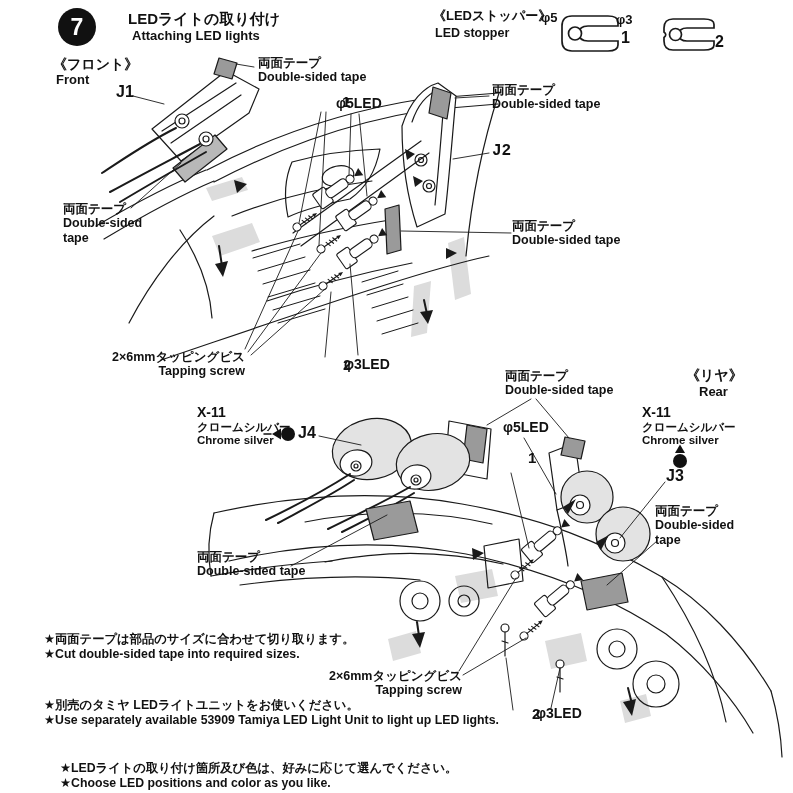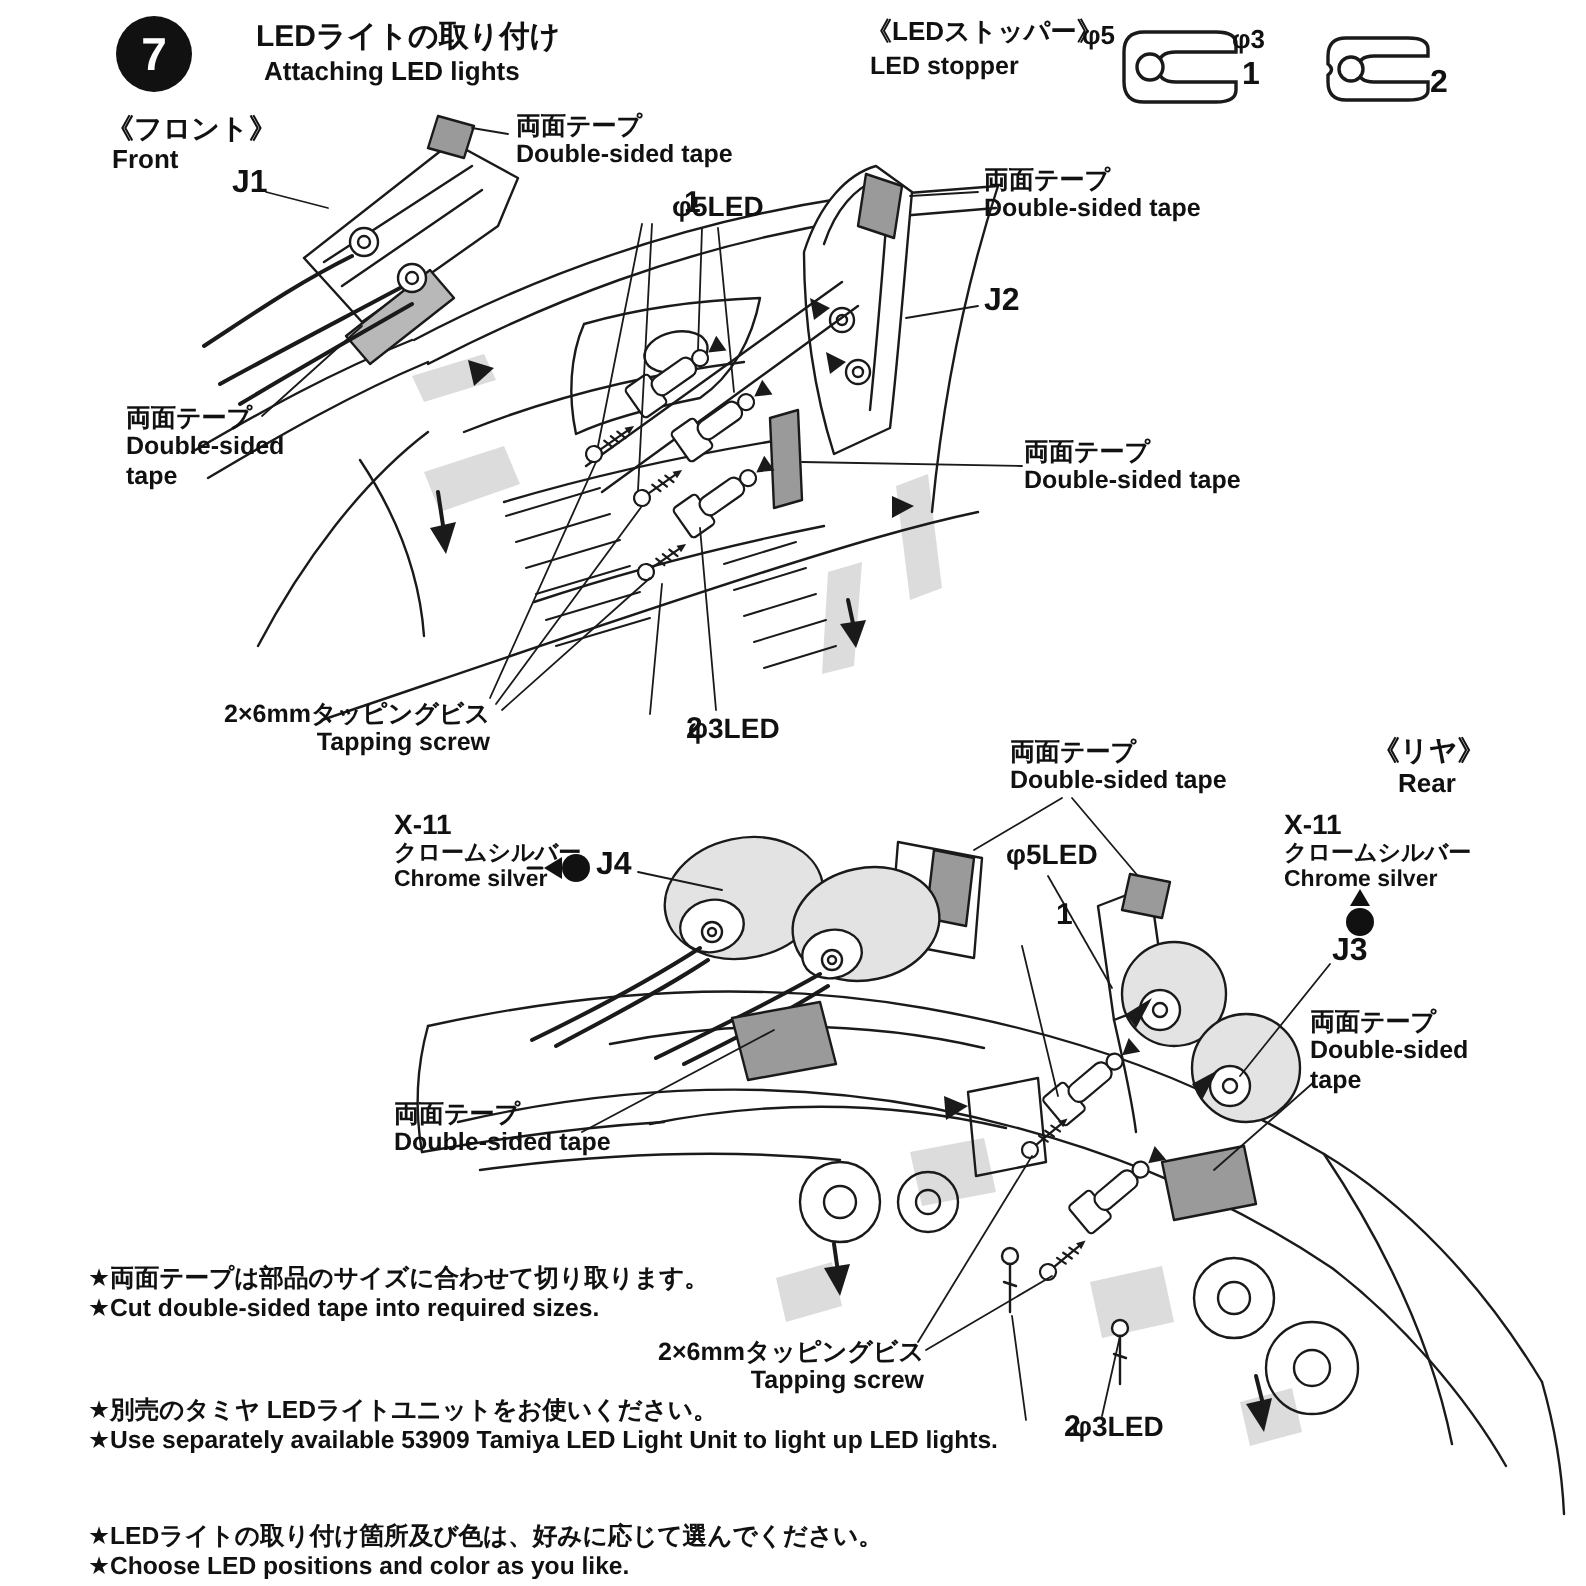--- a/index.html
+++ b/index.html
@@ -264,21 +264,21 @@
 </div>
 
 <div class="lbl s15" style="left:318px;top:93px;">1</div>
 <div class="lbl s14" style="left:336px;top:96px;">φ5LED</div>
 
 <div class="lbl s12" style="left:492px;top:83px;">
   <div>両面テープ</div>
   <div>Double-sided tape</div>
 </div>
 
-<div class="lbl s16" style="left:492px;top:142px;">J2</div>
+<div class="lbl s16" style="left:492px;top:142px;font-family:Liberation Mono, monospace;">J2</div>
 
 <div class="lbl s12" style="left:512px;top:219px;">
   <div>両面テープ</div>
   <div>Double-sided tape</div>
 </div>
 
 <div class="lbl s12" style="left:63px;top:202px;">
   <div>両面テープ</div>
   <div>Double-sided</div>
   <div>tape</div>
@@ -337,18 +337,18 @@
 <div class="lbl s14" style="left:536px;top:706px;">φ3LED</div>
 
 <div class="note" style="top:632px;">
   <div>★両面テープは部品のサイズに合わせて切り取ります。</div>
   <div>★Cut double-sided tape into required sizes.</div>
 </div>
 <div class="note" style="top:698px;">
   <div>★別売のタミヤ LEDライトユニットをお使いください。</div>
   <div>★Use separately available 53909 Tamiya LED Light Unit to light up LED lights.</div>
 </div>
-<div class="note" style="top:761px;">
+<div class="note" style="top:761px;margin-left:16px;">
   <div>★LEDライトの取り付け箇所及び色は、好みに応じて選んでください。</div>
   <div>★Choose LED positions and color as you like.</div>
 </div>
 
 </div>
 
 </body></html>

